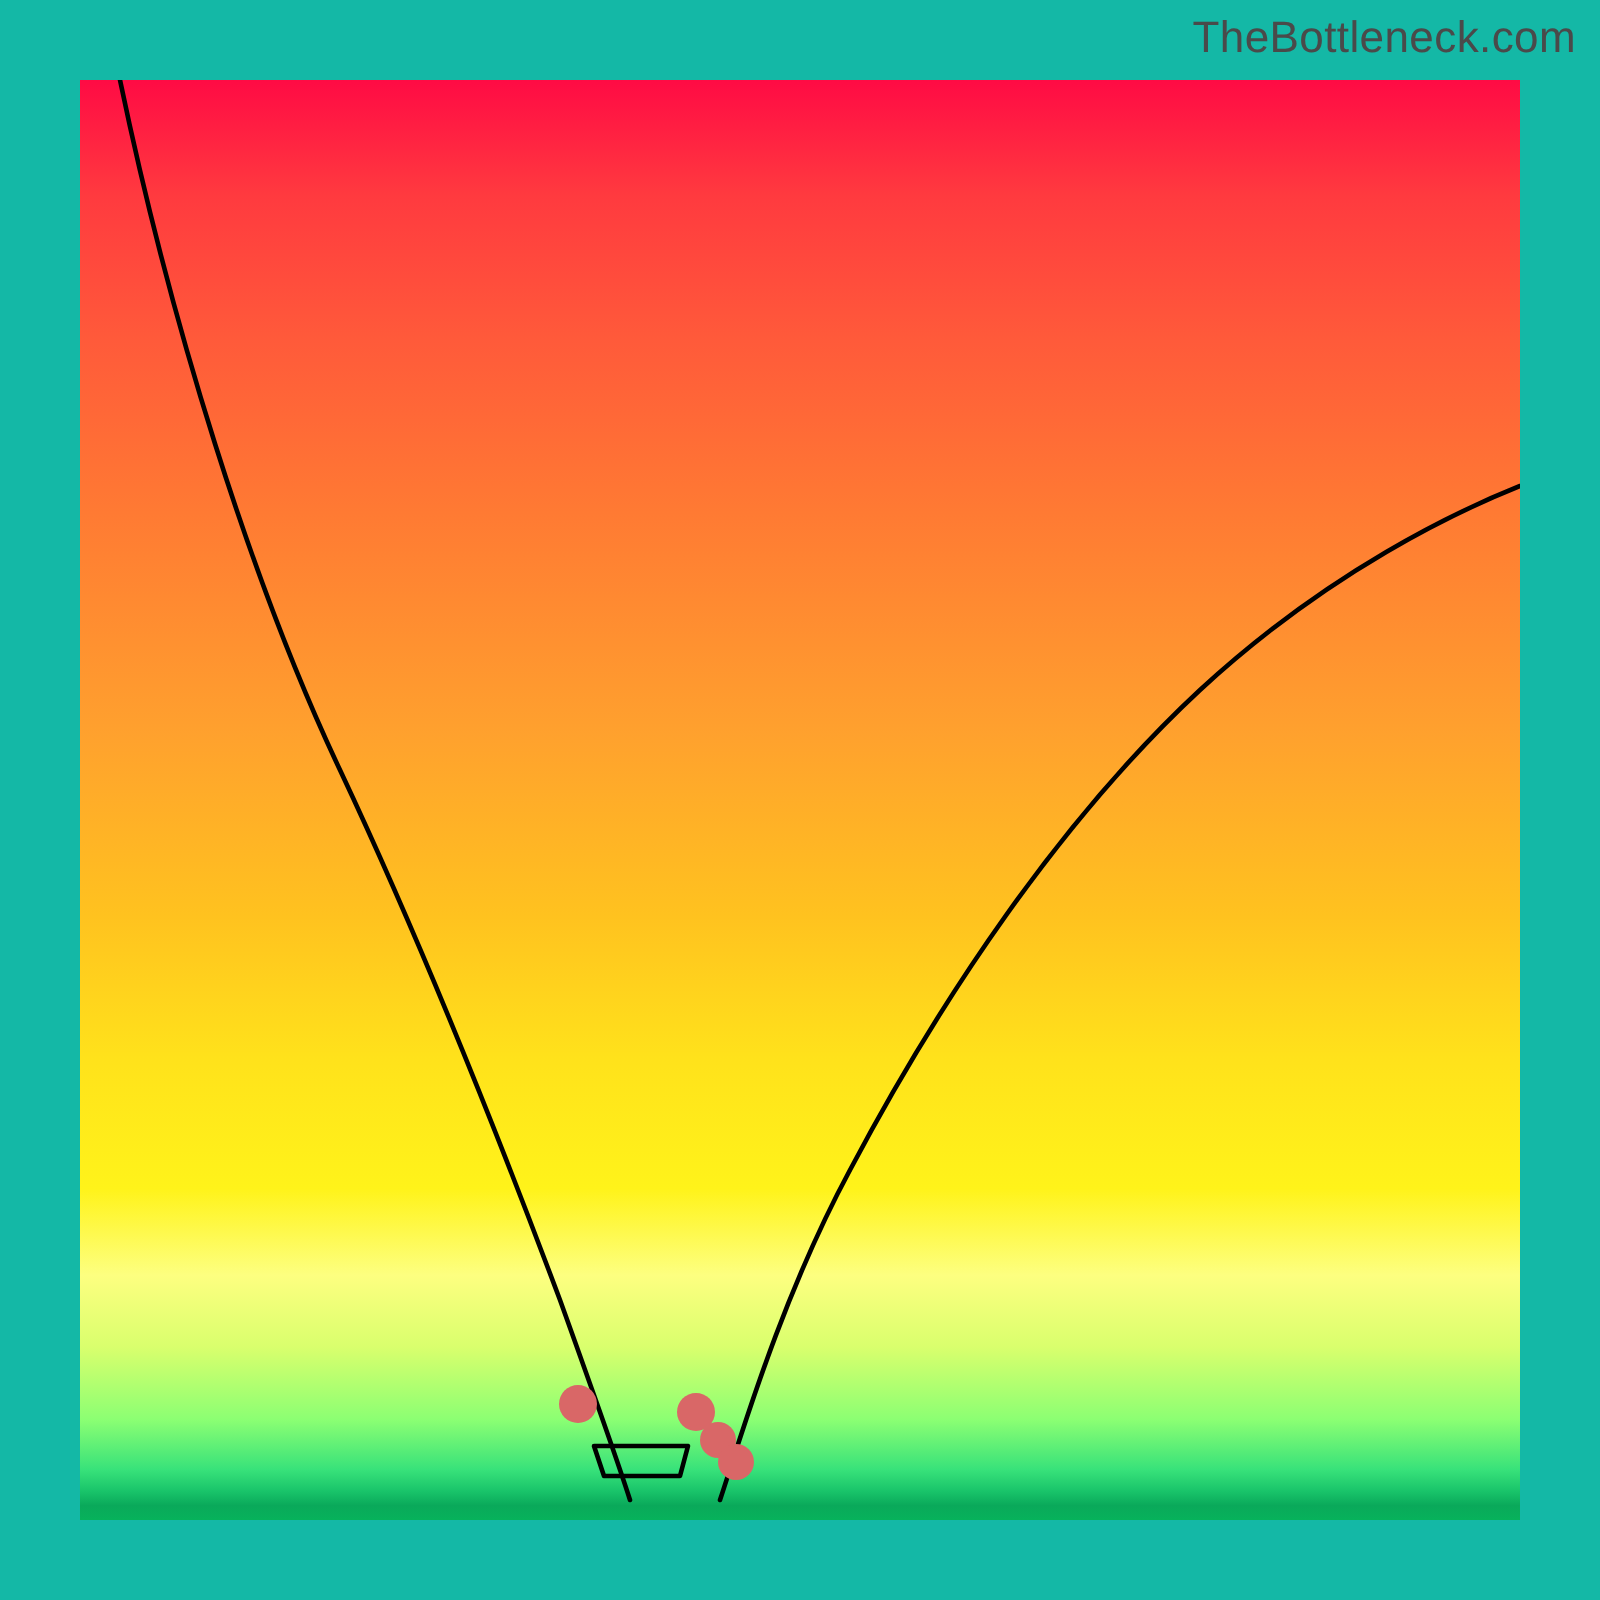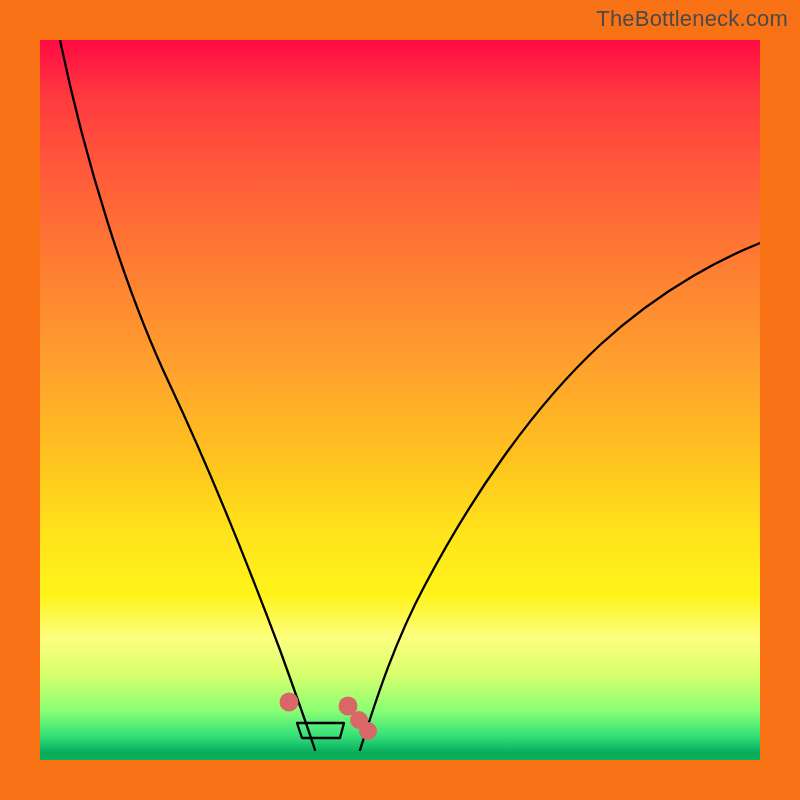--- a/index.html
+++ b/index.html
@@ -7,21 +7,21 @@
     padding: 0;
     width: 800px;
     height: 800px;
     background: #000;
     overflow: hidden;
   }
   .outer {
     position: relative;
     width: 800px;
     height: 800px;
-    background: #f97316;
+    background: #14b8a6;
   }
   .plot {
     position: absolute;
     left: 40px;
     top: 40px;
     width: 720px;
     height: 720px;
     background: linear-gradient(
       to bottom,
       #ff0b44 0%,

